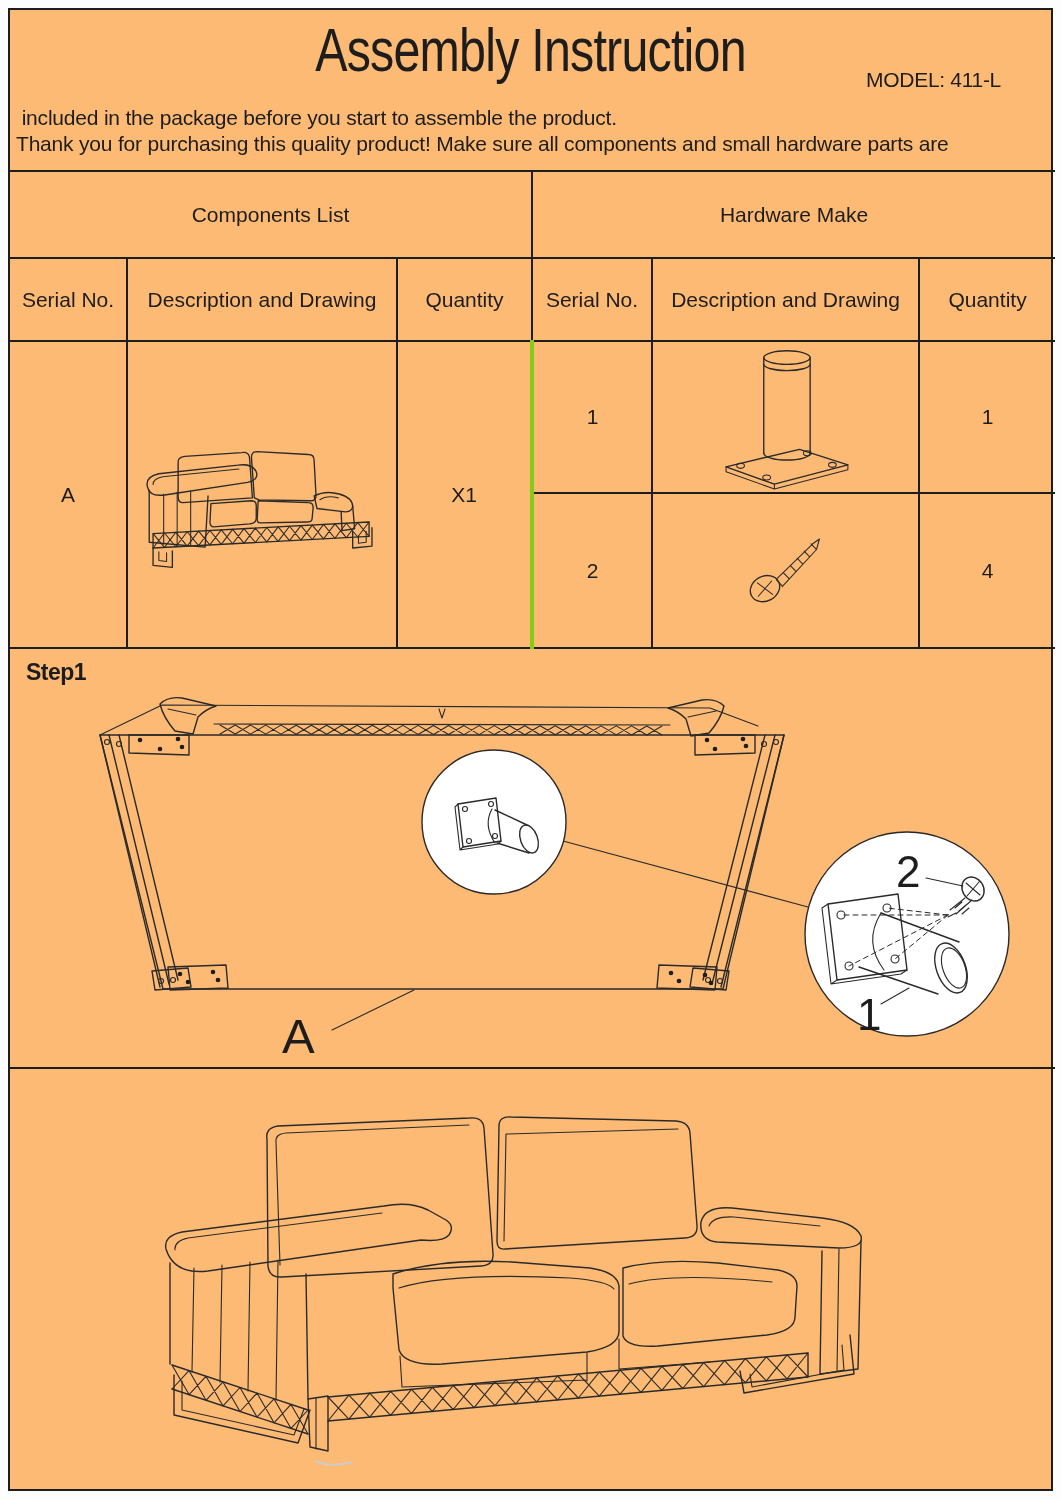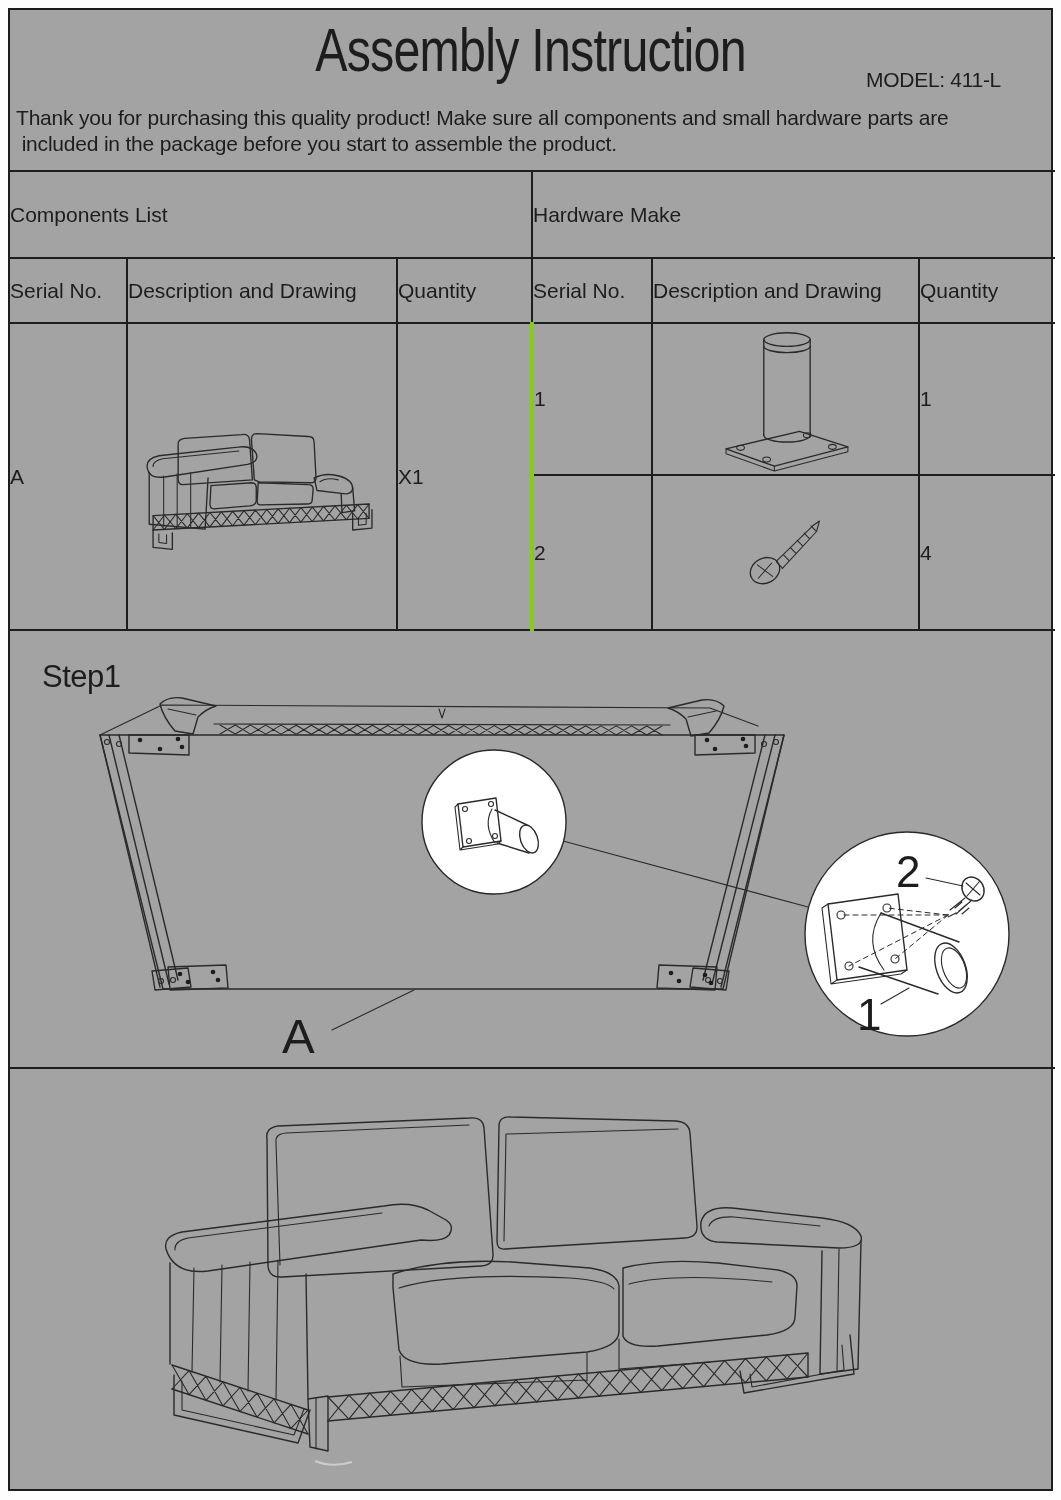--- a/index.html
+++ b/index.html
@@ -1,37 +1,37 @@
 <!DOCTYPE html>
 <html><head>
 <meta charset="utf-8">
 <style>
   html,body{margin:0;padding:0;background:#fdfdfd;}
   body{width:1061px;height:1500px;position:relative;font-family:"Liberation Sans","DejaVu Sans",sans-serif;color:#1d1d1d;}
-  .sheet{position:absolute;left:8px;top:8px;width:1045px;height:1483px;box-sizing:border-box;border:2px solid #1d1d1d;background:#a3a3a3;}
+  .sheet{position:absolute;left:8px;top:8px;width:1045px;height:1483px;box-sizing:border-box;border:2px solid #1d1d1d;background:#fdba74;}
   
   .masthead{position:relative;height:160px;}
   .doc-title{position:absolute;left:0;right:0;top:4px;margin:0;text-align:center;font-size:62px;font-weight:400;line-height:1.15;letter-spacing:-1px;transform:scaleX(0.78);transform-origin:50% 50%;white-space:nowrap;}
   .model-no{position:absolute;top:40px;right:50px;font-size:21px;letter-spacing:-0.3px;margin-top:18px;}
   .intro{position:absolute;top:95px;left:6px;right:2px;font-size:21px;line-height:1.25;letter-spacing:-0.2px;}
   .intro div{white-space:pre;}
   
   table.parts{position:absolute;top:160px;left:0;width:1045px;border-collapse:collapse;table-layout:fixed;}
-  table.parts td{border:2px solid #1d1d1d;vertical-align:middle;font-size:21px;padding:0;overflow:hidden;}
+  table.parts td{border:2px solid #1d1d1d;text-align:center;vertical-align:middle;font-size:21px;padding:0;overflow:hidden;}
   table.parts td.no-l{border-left:none;}
   table.parts td.no-r{border-right:none;}
   td.big-serial{font-size:56px;}
   td.big-qty{font-size:48px;}
   td.hw-num{font-size:48px;}
   .group-head{font-size:21px;}
   
   .step{position:absolute;left:0;width:1045px;}
   .step1{top:637px;height:422px;border-bottom:2px solid #1d1d1d;box-sizing:border-box;}
   .step2{top:1059px;height:424px;}
-  .step-title{position:absolute;left:32px;top:12px;font-size:31px;letter-spacing:-0.5px;}
+  .step-title{position:absolute;left:16px;top:12px;font-size:23px;letter-spacing:-0.5px;font-weight:bold;}
   .step svg{position:absolute;left:0;top:0;}
   .diagram-label{position:absolute;line-height:1;}
   .lbl-a{left:272px;top:365px;font-size:49px;}
   .lbl-2{left:886px;top:203px;font-size:44px;}
   .lbl-1{left:847px;top:346px;font-size:44px;}
   
   .ln{stroke:#2a2a2a;fill:none;stroke-width:1.4;stroke-linecap:round;stroke-linejoin:round;}
   .ln-thin{stroke:#2a2a2a;fill:none;stroke-width:1.1;stroke-linecap:round;stroke-linejoin:round;}
   .dash{stroke:#2a2a2a;fill:none;stroke-width:1;stroke-dasharray:5 4;}
   .dot{fill:#1d1d1d;stroke:none;}
@@ -40,40 +40,40 @@
 </style>
 </head>
 <body>
 
 <div class="sheet">
 
   <div class="masthead">
     <h1 class="doc-title">Assembly Instruction</h1>
     <div class="model-no">MODEL: 411-L</div>
     <div class="intro">
+      <div> included in the package before you start to assemble the product.</div>
       <div>Thank you for purchasing this quality product! Make sure all components and small hardware parts are</div>
-      <div> included in the package before you start to assemble the product.</div>
     </div>
   </div>
 
   <table class="parts">
     <colgroup>
       <col style="width:117px">
         <col style="width:270px">
         <col style="width:135px">
       <col style="width:120px">
         <col style="width:267px">
         <col style="width:136px">
     </colgroup>
     <tbody>
         <tr style="height:87px">
       <td colspan="3" class="group-head no-l">Components List</td>
       <td colspan="3" class="group-head no-r">Hardware Make</td>
     </tr>
-    <tr style="height:65px">
+    <tr style="height:83px">
       <td class="no-l">Serial No.</td>
       <td>Description and Drawing</td>
       <td>Quantity</td>
       <td>Serial No.</td>
       <td>Description and Drawing</td>
       <td class="no-r">Quantity</td>
     </tr>
     <tr style="height:152px">
       <td rowspan="2" class="big-serial no-l">A</td>
       <td rowspan="2">

